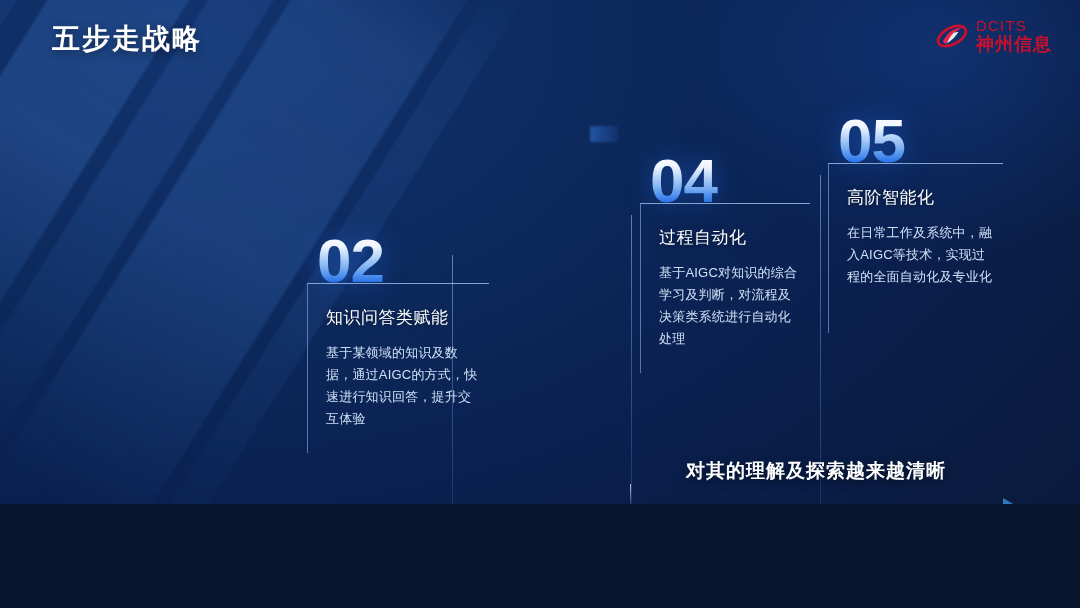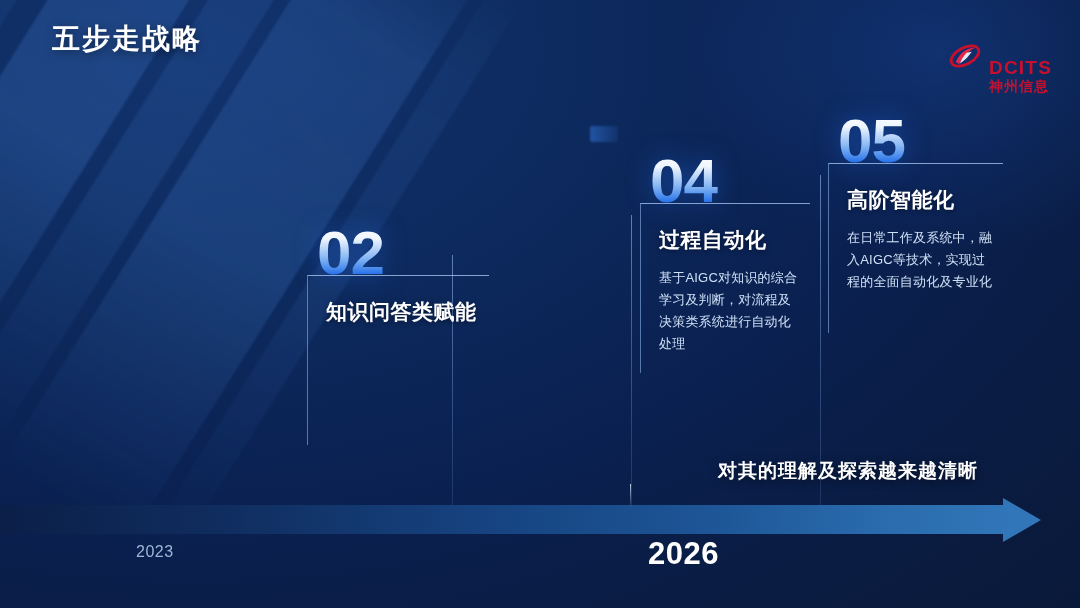--- a/index.html
+++ b/index.html
@@ -3,21 +3,21 @@
 <meta charset="utf-8">
 <style>
   html, body {
     margin: 0;
     padding: 0;
     background: #07152e;
   }
   .slide {
     position: relative;
     width: 1080px;
-    height: 608px;
+    height: 504px;
     overflow: hidden;
     font-family: "Liberation Sans", "DejaVu Sans", sans-serif;
     background: radial-gradient(ellipse 1400px 900px at 18% 8%, #12336e 0%, #0d2a5e 28%, #0a2050 52%, #0a1c42 72%, #091734 100%);
     color: #ffffff;
     user-select: none;
   }
 
   
   .streaks {
     position: absolute;
@@ -70,29 +70,28 @@
     position: absolute;
     right: 28px;
     top: 18px;
     display: flex;
     align-items: center;
     gap: 7px;
   }
   .logo-mark { width: 34px; height: 30px; display: block; }
   .logo-text { line-height: 1; }
   .logo-en {
-    font-size: 19px;
-    font-weight: bold;
+    font-size: 15px;
+    font-weight: normal;
     letter-spacing: 1.2px;
     color: #c8102e;
     display: block;
-    margin-top: 40px;
   }
   .logo-cn {
-    font-size: 14px;
+    font-size: 18px;
     font-weight: bold;
     letter-spacing: 1px;
     color: #c8102e;
     display: block;
     margin-top: 2px;
   }
 
   
   .annotation {
     position: absolute;
@@ -136,37 +135,37 @@
   .step-body {
     position: relative;
     border-left: 1px solid rgba(150,190,245,.55);
     border-top: 1px solid rgba(175,205,248,.75);
     padding: 22px 6px 16px 18px;
     margin-top: -6px;
     height: 170px;
     box-sizing: border-box;
   }
   .step-title {
-    font-size: 21px;
-    font-weight: bold;
+    font-size: 17px;
+    font-weight: normal;
     color: #ffffff;
     letter-spacing: .5px;
     margin-bottom: 13px;
     text-shadow: 0 1px 5px rgba(0,0,0,.45);
   }
   .step-desc {
     font-size: 13px;
     line-height: 1.68;
     color: #cfe0f6;
     letter-spacing: .2px;
   }
 
   
   .step-01 { left: 72px;  top: 258px; }
-  .step-02 { left: 262px; top: 224px; padding-left: 45px; }
+  .step-02 { left: 262px; top: 232px; padding-left: 45px; }
   .step-03 { left: 452px; top: 192px; }
   .step-04 { left: 640px; top: 152px; }
   .step-05 { left: 828px; top: 112px; }
 
   .step-03 .step-body, .step-05 .step-body { width: 175px; }
   .step-04 .step-body { width: 170px; }
 
   
   .riser {
     position: absolute;
@@ -209,21 +208,21 @@
     position: absolute;
     left: 630px;
     top: -14px;
     width: 1px;
     height: 24px;
     background: linear-gradient(180deg, rgba(220,235,255,.85), rgba(220,235,255,0));
   }
 
   .arrow-caption {
     position: absolute;
-    left: 718px;
+    left: 686px;
     top: 458px;
     font-size: 19px;
     font-weight: bold;
     letter-spacing: 1px;
     color: #ffffff;
     text-shadow: 0 2px 8px rgba(0,0,0,.5);
   }
 
   .year {
     position: absolute;
@@ -278,20 +277,21 @@
 
   <div class="riser r3"></div>
   <div class="riser r4"></div>
   <div class="riser r5"></div>
 
 
   <div class="step step-02">
     <div class="step-num">02</div>
     <div class="step-body">
       <div class="step-title">知识问答类赋能</div>
+      <div class="step-desc">基于某领域的知识及数据，通过AIGC的方式，快速进行知识回答，提升交互体验</div>
     </div>
   </div>
 
   <div class="step step-03">
   </div>
 
   <div class="step step-04">
     <div class="step-num">04</div>
     <div class="step-body">
       <div class="step-title">过程自动化</div>

